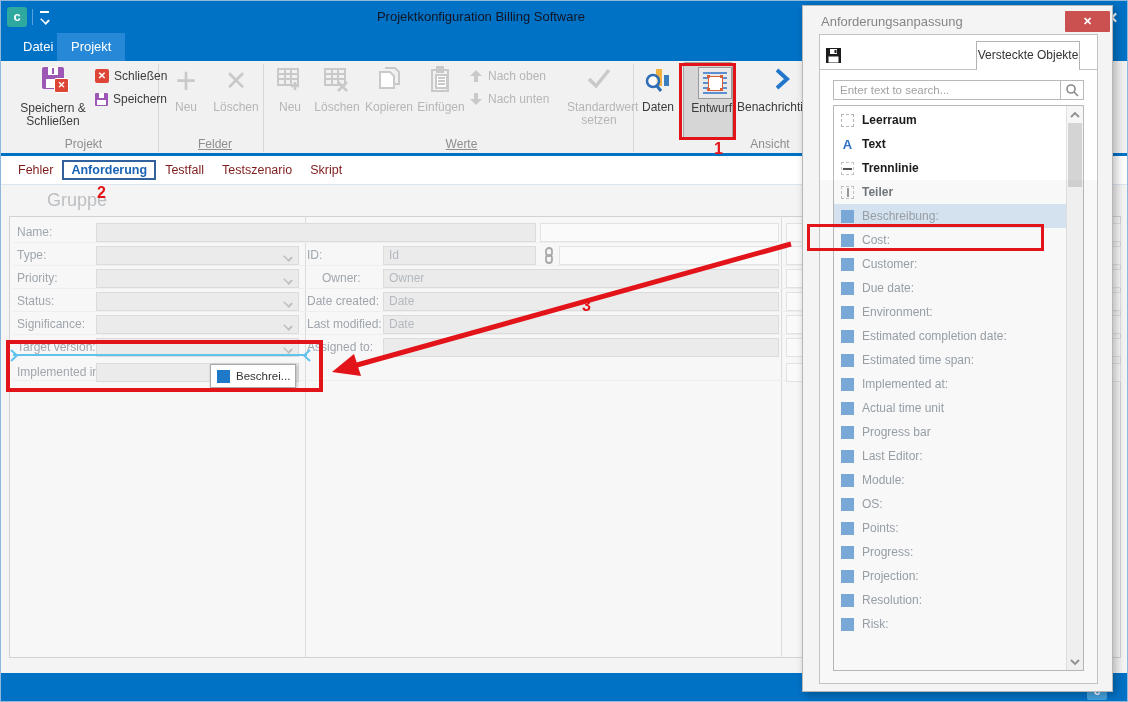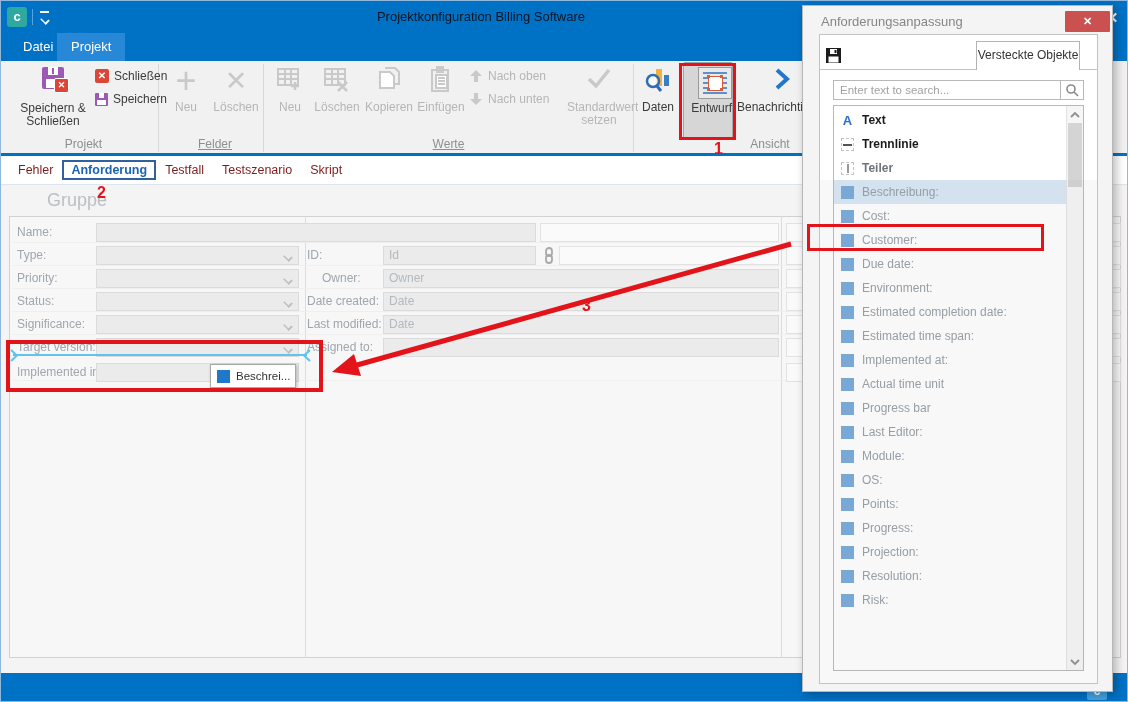--- a/index.html
+++ b/index.html
@@ -236,21 +236,21 @@
       <span class="rlb">Nach unten</span>
     </div>
     <div class="rb-big dis" style="left:566px;width:64px;">
       <span class="ricw">
         <svg width="28" height="24" viewBox="0 0 28 24">
             <polyline points="4,13 11,20 24,4" fill="none" stroke="#c9c9c9" stroke-width="3.5"></polyline>
           </svg>
       </span>
       <span class="rlb">Standardwert setzen</span>
     </div>
-    <div class="rglabel" style="left:263px;width:369px;text-decoration:underline;">Werte</div>
+    <div class="rglabel" style="left:276px;width:369px;text-decoration:underline;">Werte</div>
 
     <div class="rb-big" style="left:636px;width:42px;">
       <span class="ricw">
         <svg width="27" height="27" viewBox="0 0 27 27">
           <rect x="11" y="3" width="6" height="17" fill="#f1b23e"></rect>
           <rect x="19" y="9" width="5" height="11" fill="#3c7fc0"></rect>
           <circle cx="8" cy="15" r="6" fill="rgba(255,255,255,.75)" stroke="#2e6cb5" stroke-width="2.5"></circle>
           <line x1="12" y1="20" x2="16" y2="25" stroke="#2e6cb5" stroke-width="3"></line>
         </svg>
       </span>
@@ -390,20 +390,24 @@
       <span class="psbtn">
         <svg width="14" height="14" viewBox="0 0 14 14">
             <circle cx="6" cy="6" r="4" fill="none" stroke="#8a8a8a" stroke-width="1.6"></circle>
         <line x1="9" y1="9" x2="13" y2="13" stroke="#8a8a8a" stroke-width="1.6"></line>
           </svg>
       </span>
     </div>
     <div class="ab plist">
       <div class="pitems">
           <div class="prow st">
+            <span class="pic pic-blank"></span>
+            <span class="plb">Leerraum</span>
+          </div>
+          <div class="prow st">
             <span class="pic pic-text">A</span>
             <span class="plb">Text</span>
           </div>
           <div class="prow st">
             <span class="pic pic-separator"></span>
             <span class="plb">Trennlinie</span>
           </div>
           <div class="prow stm">
             <span class="pic pic-splitter"></span>
             <span class="plb">Teiler</span>

